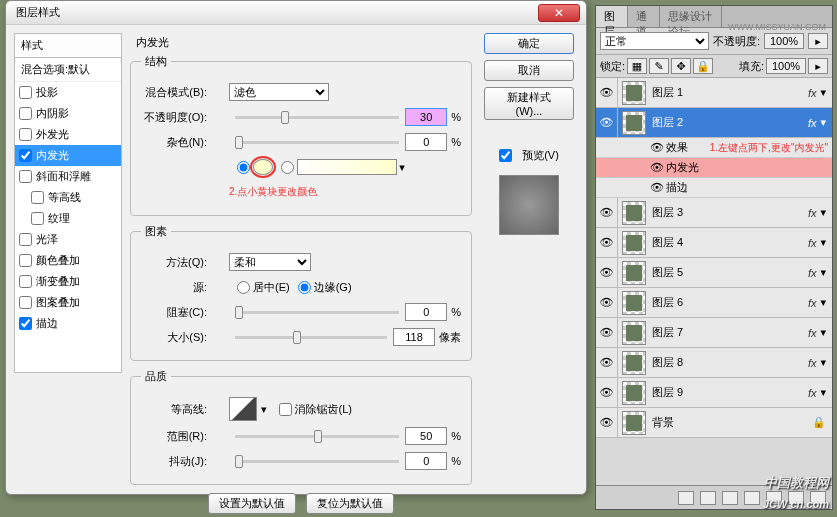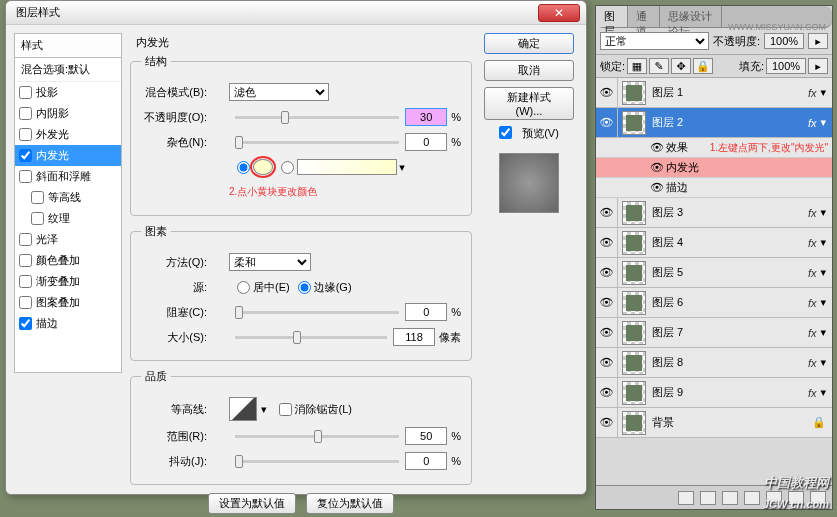--- a/index.html
+++ b/index.html
@@ -41,25 +41,25 @@
 .contour { width: 28px; height: 24px; border: 1px solid #888; background: linear-gradient(135deg,#fff 49%,#888 50%,#888 51%,#444 52%); display: inline-block; }
 .anno { color: #e33; font-size: 10px; }
 .btns-row { display: flex; gap: 10px; justify-content: center; margin-top: 4px; }
 .btn { padding: 2px 10px; border: 1px solid #888; background: linear-gradient(#fff,#e4e4e4); border-radius: 3px; cursor: pointer; }
 .btn.primary { border-color: #3a7fd5; }
 
 
 .right-col { width: 98px; display: flex; flex-direction: column; gap: 6px; align-items: center; }
 .right-col .btn { width: 90px; }
 .preview-box { width: 60px; height: 60px; border: 1px solid #888; background: radial-gradient(#999,#666); margin-top: 6px; }
-.preview-chk { display: flex; align-items: flex-start; gap: 10px; margin-top: 0; }
+.preview-chk { display: flex; align-items: center; gap: 10px; margin-top: 22px; }
 
 
 .panel { position: absolute; left: 595px; top: 5px; width: 238px; height: 505px; background: #d9d9d9; border: 1px solid #555; }
-.ptabs { display: flex; background: #bcbcbc; height: 22px; border-bottom: 1px solid #888; border-radius: 7px; }
+.ptabs { display: flex; background: #bcbcbc; height: 22px; border-bottom: 1px solid #888; }
 .ptab { padding: 3px 8px; background: #d9d9d9; border-right: 1px solid #888; }
 .ptab.dim { background: #bcbcbc; color: #555; }
 .purl { margin-left: auto; padding: 3px 6px; color: #888; font-size: 9px; margin-top: 13px; }
 .prow1 { display: flex; align-items: center; padding: 4px; gap: 4px; border-bottom: 1px solid #aaa; }
 .prow1 select { flex: 1; }
 .mini { width: 20px; height: 16px; border: 1px solid #888; background: #eee; text-align: center; line-height: 14px; cursor: pointer; }
 .prow2 { display: flex; align-items: center; padding: 3px 4px; gap: 2px; border-bottom: 1px solid #aaa; font-size: 10px; }
 .spacer { flex: 1; }
 .layer-list { overflow-y: auto; height: calc(100% - 108px); }
 .layer { display: flex; align-items: center; height: 30px; border-bottom: 1px solid #bbb; background: #e8e8e8; }

